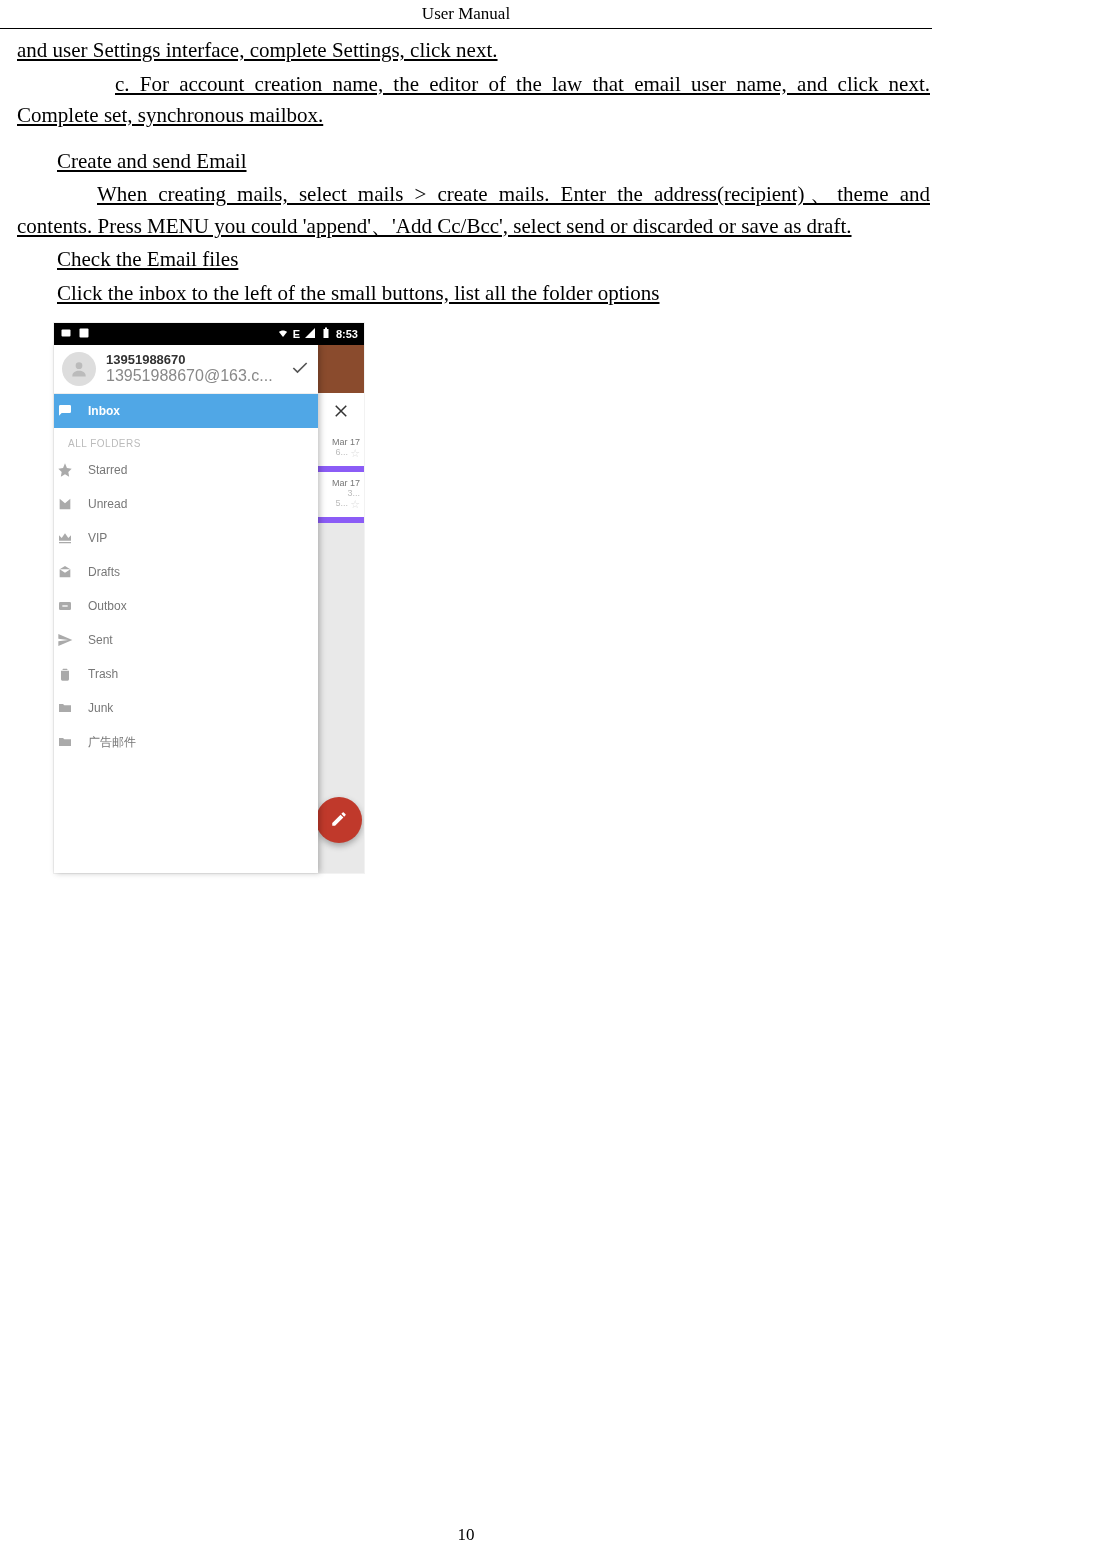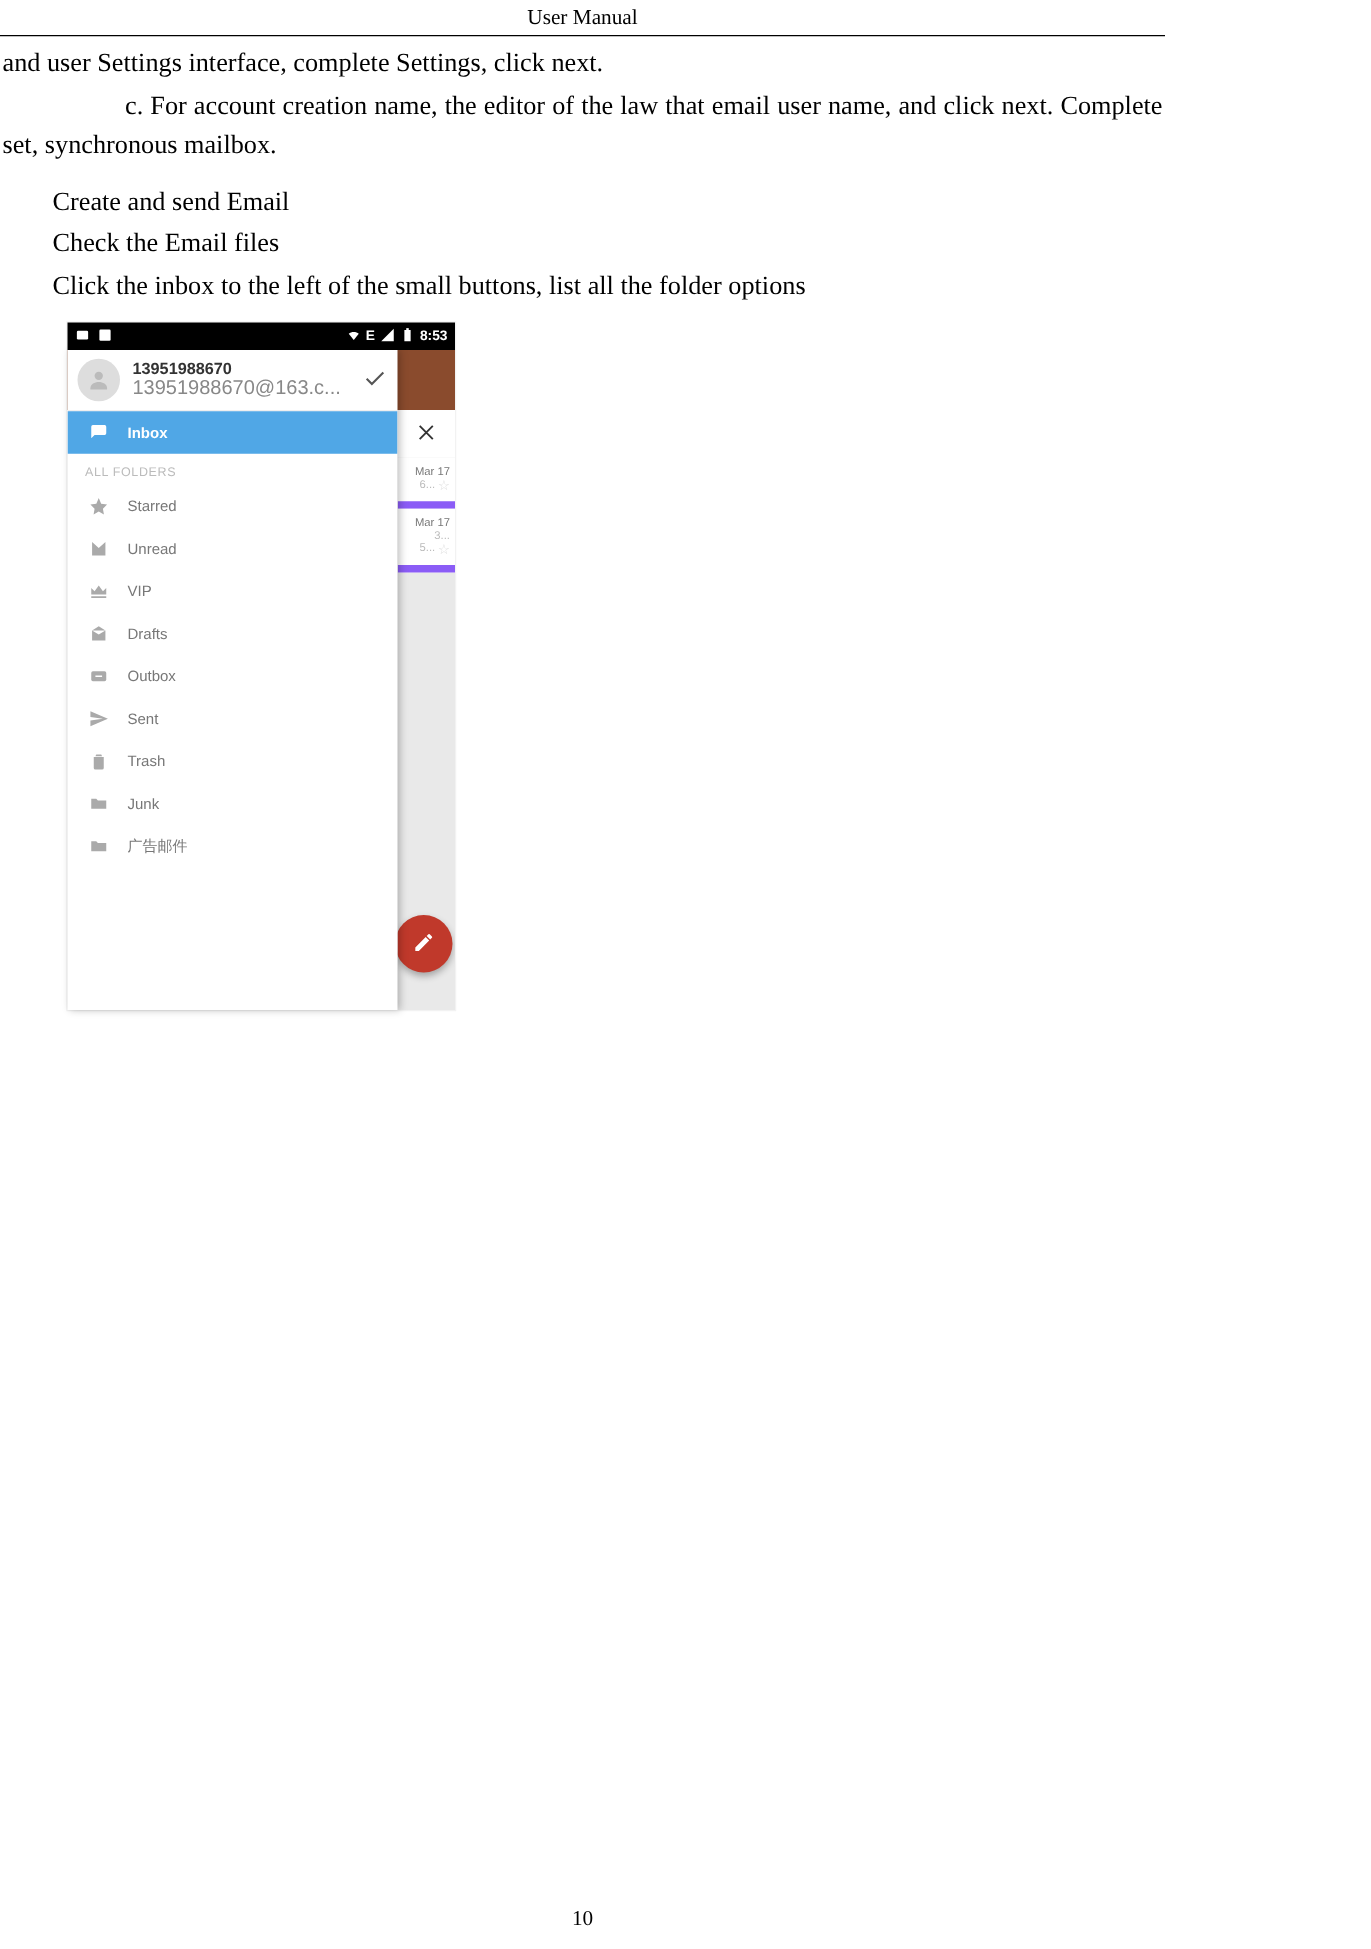--- a/index.html
+++ b/index.html
@@ -28,22 +28,23 @@
   .doc-header-rule {
     border: none;
     border-top: 1px solid #000;
     margin: 0 0 6px 0;
   }
   .body-text {
     padding: 0 2px;
     line-height: 1.5;
   }
   .para {
-    margin: 0 0 2px 0;
+    margin: 0 0 2px 15px;
     text-align: justify;
+    text-decoration: underline;
   }
   .indent1 { text-indent: 98px; }
   .indent-s { text-indent: 40px; }
   .page-number {
     position: absolute;
     bottom: 14px;
     left: 0;
     width: 100%;
     text-align: center;
     font-size: 17px;
@@ -125,21 +126,21 @@
   .acct-text { flex: 1; line-height: 1.1; overflow: hidden; }
   .acct-name { font-weight: bold; font-size: 13px; color: #333; white-space: nowrap; }
   .acct-email { font-size: 16px; color: #888; white-space: nowrap; overflow: hidden; text-overflow: ellipsis; }
   .acct-check svg { width: 20px; height: 20px; stroke: #555; fill: none; stroke-width: 2; }
 
   .drawer-item {
     height: 34px;
     display: flex;
     align-items: center;
     gap: 14px;
-    padding: 0 16px;
+    padding: 0 2px;
     color: #777;
     font-size: 12px;
   }
   .drawer-item.active {
     background: #50a7e6;
     color: #fff;
     font-weight: bold;
   }
   .drawer-item .icon { width: 18px; height: 18px; display: flex; align-items: center; justify-content: center; }
   .drawer-item svg { width: 16px; height: 16px; fill: #aaa; }
@@ -218,20 +219,21 @@
   <div class="doc-header">
     <span>User    Manual</span>
   </div>
   <hr class="doc-header-rule">
 
   <div class="body-text">
     <p class="para">and user Settings interface, complete Settings, click next.</p>
     <p class="para indent1" style="text-align:justify;">c. For account creation name, the editor of the law that email user name, and click next. Complete set, synchronous mailbox.</p>
     <p class="para" style="height:10px;"></p>
     <p class="para indent-s">Create and send Email</p>
+    <p class="para" style="text-indent:80px; text-align:justify;">When creating mails, select mails &gt; create mails. Enter the address(recipient)、theme and contents. Press MENU you could 'append'、'Add Cc/Bcc',    select send or discarded or save as draft.</p>
     <p class="para indent-s">Check the Email files</p>
     <p class="para indent-s">Click the inbox to the left of the small buttons, list all the folder options</p>
   </div>
 
   <div class="phone">
 
     <div class="statusbar">
       <div class="status-left">
         <span>
           <svg class="sb-icon" viewBox="0 0 24 24">

